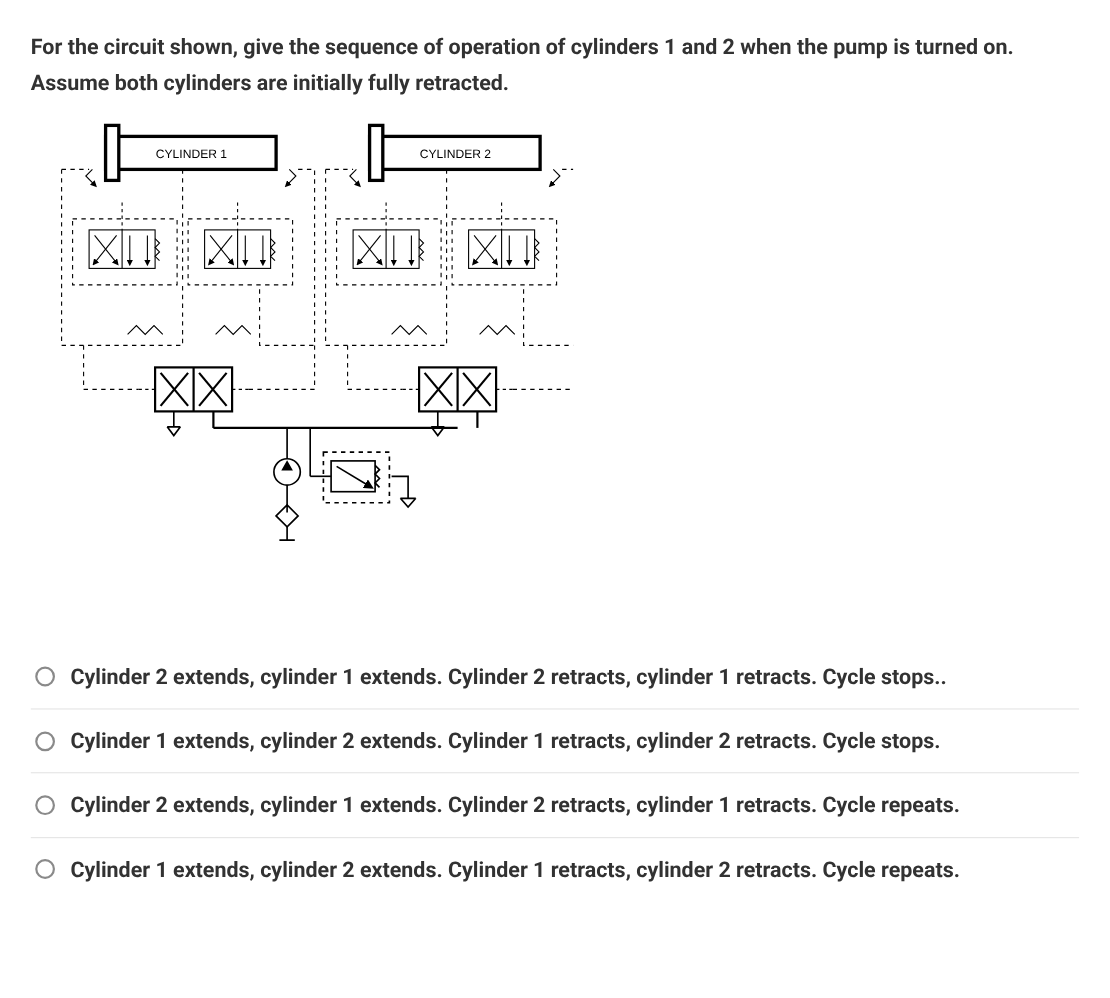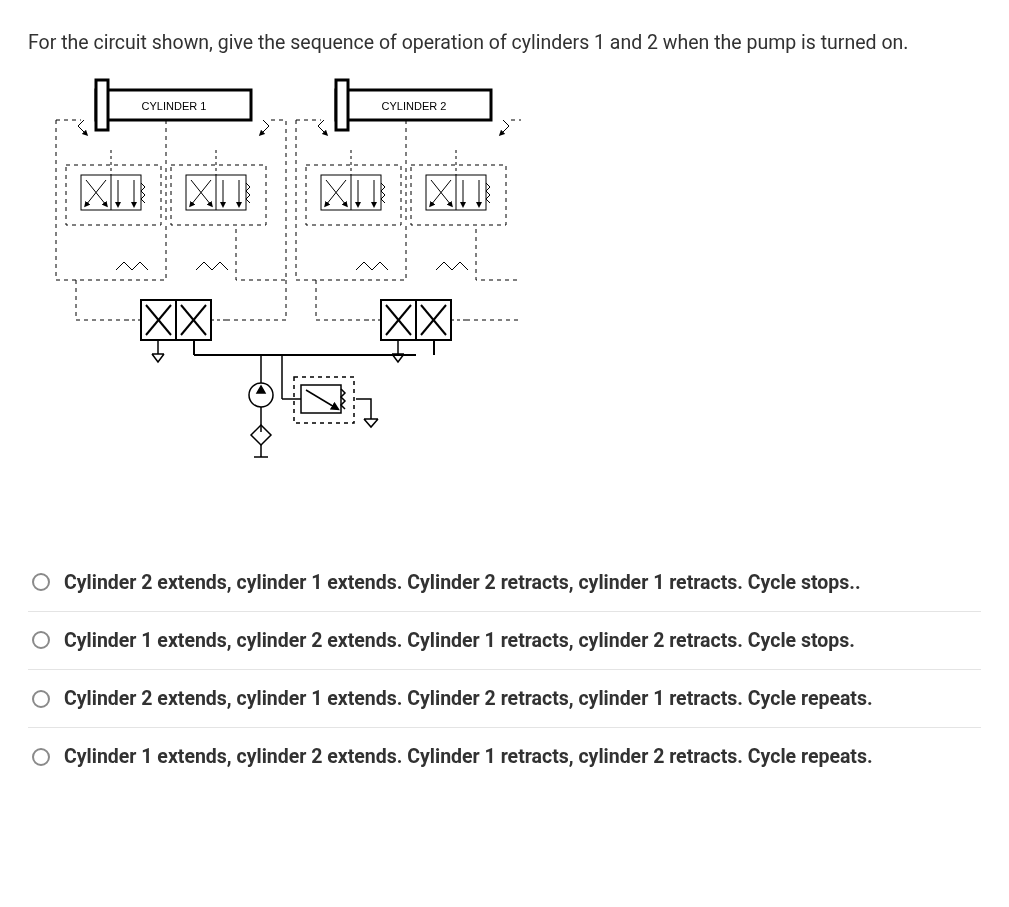--- a/index.html
+++ b/index.html
@@ -6,21 +6,21 @@
   body {
     margin: 0;
     padding: 28px;
     font-family: -apple-system, "Segoe UI", Roboto, Helvetica, Arial, sans-serif;
     font-size: 19.5px;
     line-height: 1.5;
     color: #323232;
     background: #fff;
     width: 1009px;
   }
-  .question-text { margin-bottom: 18px; }
+  .question-text { margin-bottom: 18px; font-weight: bold; }
   .question-text p { margin: 0 0 4px 0; }
   .diagram-wrap { margin: 10px 0 40px 18px; }
   .options { margin-top: 70px; }
   .option {
     display: flex;
     align-items: center;
     gap: 14px;
     padding: 14px 4px;
     border-bottom: 1px solid #e4e4e4;
     cursor: pointer;
@@ -34,20 +34,21 @@
     flex: 0 0 18px;
     background: #fff;
   }
   .option-label { flex: 1; }
 </style>
 </head>
 <body>
 
 <div class="question-text">
   <p>For the circuit shown, give the sequence of operation of cylinders 1 and 2 when the pump is turned on.</p>
+  <p>Assume both cylinders are initially fully retracted.</p>
 </div>
 
 <div class="diagram-wrap">
   <svg width="475" height="400" viewBox="0 0 475 400">
 
     <defs>
       <marker id="arrow" markerWidth="6" markerHeight="6" refX="3" refY="3" orient="auto">
         <path d="M0,0 L6,3 L0,6 Z" fill="#000"></path>
       </marker>
     </defs>

